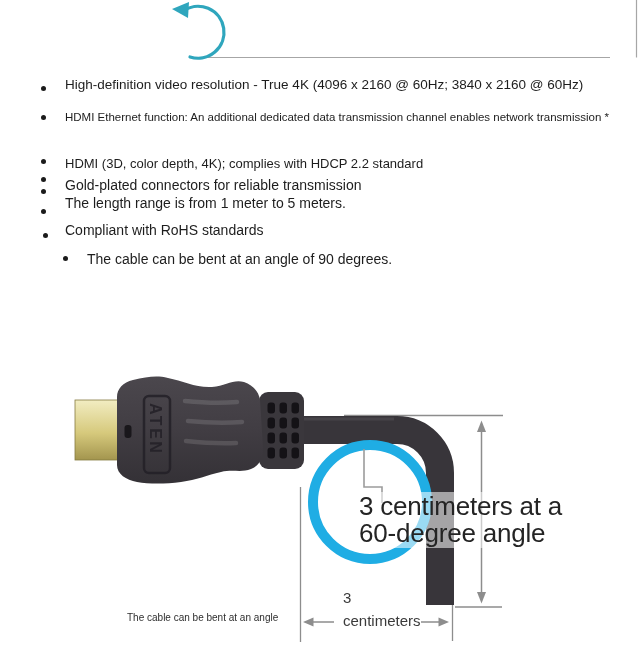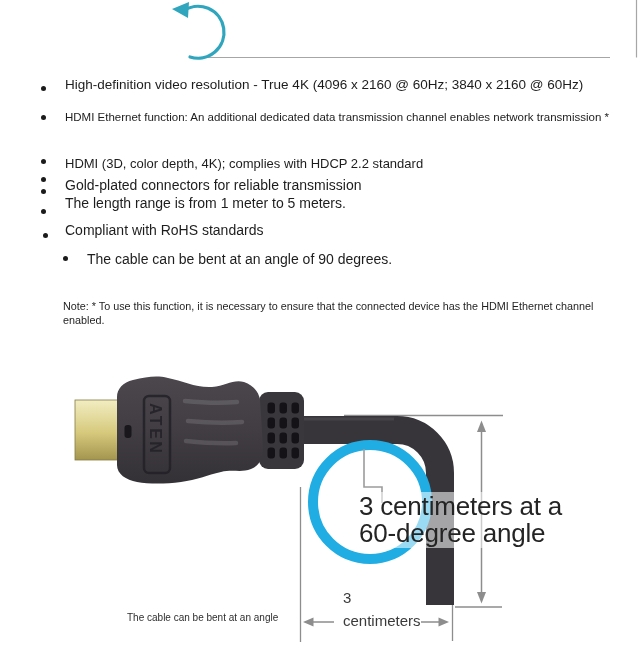--- a/index.html
+++ b/index.html
@@ -83,21 +83,20 @@
   <ul class="features">
     <li>High-definition video resolution - True 4K (4096 x 2160 @ 60Hz; 3840 x 2160 @ 60Hz)</li>
     <li>HDMI Ethernet function: An additional dedicated data transmission channel enables network transmission *</li>
     <li>HDMI (3D, color depth, 4K); complies with HDCP 2.2 standard</li>
     <li>Gold-plated connectors for reliable transmission</li>
     <li>The length range is from 1 meter to 5 meters.</li>
     <li>Compliant with RoHS standards</li>
     <li>The cable can be bent at an angle of 90 degrees.</li>
   </ul>
 
-  <div class="note-text">Note: * To use this function, it is necessary to ensure that the connected device has the HDMI Ethernet channel enabled.</div>
 
   <svg class="illustration" viewBox="0 360 640 294">
 
     <g stroke="#8d8d8d" fill="#8d8d8d">
       <line x1="344" y1="415.5" x2="503" y2="415.5" stroke-width="1.4" fill="none"></line>
       <g>
         <line x1="481.5" y1="429" x2="481.5" y2="595" stroke-width="1.5"></line>
         <polygon points="481.5,420.5 477,432 486,432" stroke="none"></polygon>
         <polygon points="481.5,603.5 477,592 486,592" stroke="none"></polygon>
       </g>

